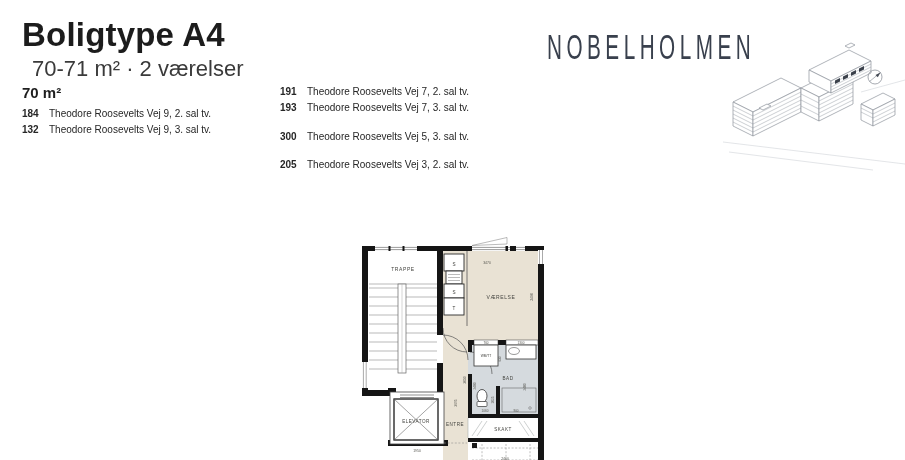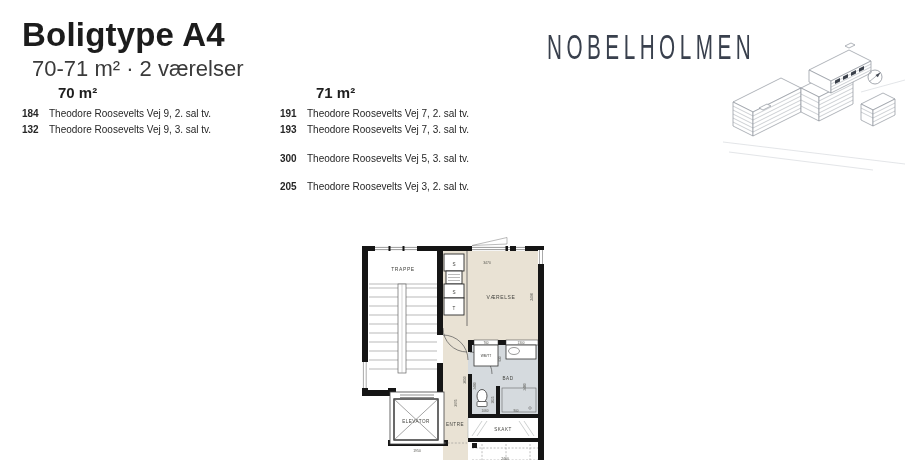--- a/index.html
+++ b/index.html
@@ -9,21 +9,21 @@
 
   .title{position:absolute;left:22px;top:16px;font-size:33px;font-weight:700;color:#1c1c1c;letter-spacing:.2px;}
   .subtitle{position:absolute;left:32px;top:56px;font-size:22px;font-weight:400;color:#3a3a3a;}
 
   .logo{position:absolute;left:547px;top:27px;font-size:23px;font-weight:400;color:#39404d;
         letter-spacing:5px;transform:scale(0.9,1.5);transform-origin:left top;white-space:nowrap;}
 
   .col{position:absolute;top:84px;}
   .col-70{left:22px;}
   .col-71{left:280px;}
-  .col-header{font-size:15px;font-weight:700;color:#1e1e1e;margin-bottom:5px;margin-left:36px;}
+  .col-header{font-size:15px;font-weight:700;color:#1e1e1e;margin-bottom:5px;}
   .group{margin-bottom:13px;}
   .row{font-size:10px;color:#262626;line-height:15.8px;white-space:nowrap;}
   .row .num{font-weight:700;display:inline-block;min-width:27px;}
 
   .plan{position:absolute;left:360px;top:236px;}
   .illus{position:absolute;left:723px;top:30px;}
 
   svg text{font-family:"Liberation Sans",sans-serif;}
   .roomlbl{fill:#454540;font-size:5px;letter-spacing:.6px;}
   .roomlbl-sm{fill:#454540;font-size:4.6px;letter-spacing:.5px;}
@@ -43,21 +43,20 @@
 
   <div class="col col-70">
     <div class="col-header">70 m²</div>
     <div class="group">
       <div class="row"><span class="num">184</span><span class="addr">Theodore Roosevelts Vej 9, 2. sal tv.</span></div>
       <div class="row"><span class="num">132</span><span class="addr">Theodore Roosevelts Vej 9, 3. sal tv.</span></div>
     </div>
   </div>
 
   <div class="col col-71">
-    <div class="col-header">71 m²</div>
     <div class="group">
       <div class="row"><span class="num">191</span><span class="addr">Theodore Roosevelts Vej 7, 2. sal tv.</span></div>
       <div class="row"><span class="num">193</span><span class="addr">Theodore Roosevelts Vej 7, 3. sal tv.</span></div>
     </div>
     <div class="group">
       <div class="row"><span class="num">300</span><span class="addr">Theodore Roosevelts Vej 5, 3. sal tv.</span></div>
     </div>
     <div class="group">
       <div class="row"><span class="num">205</span><span class="addr">Theodore Roosevelts Vej 3, 2. sal tv.</span></div>
     </div>

